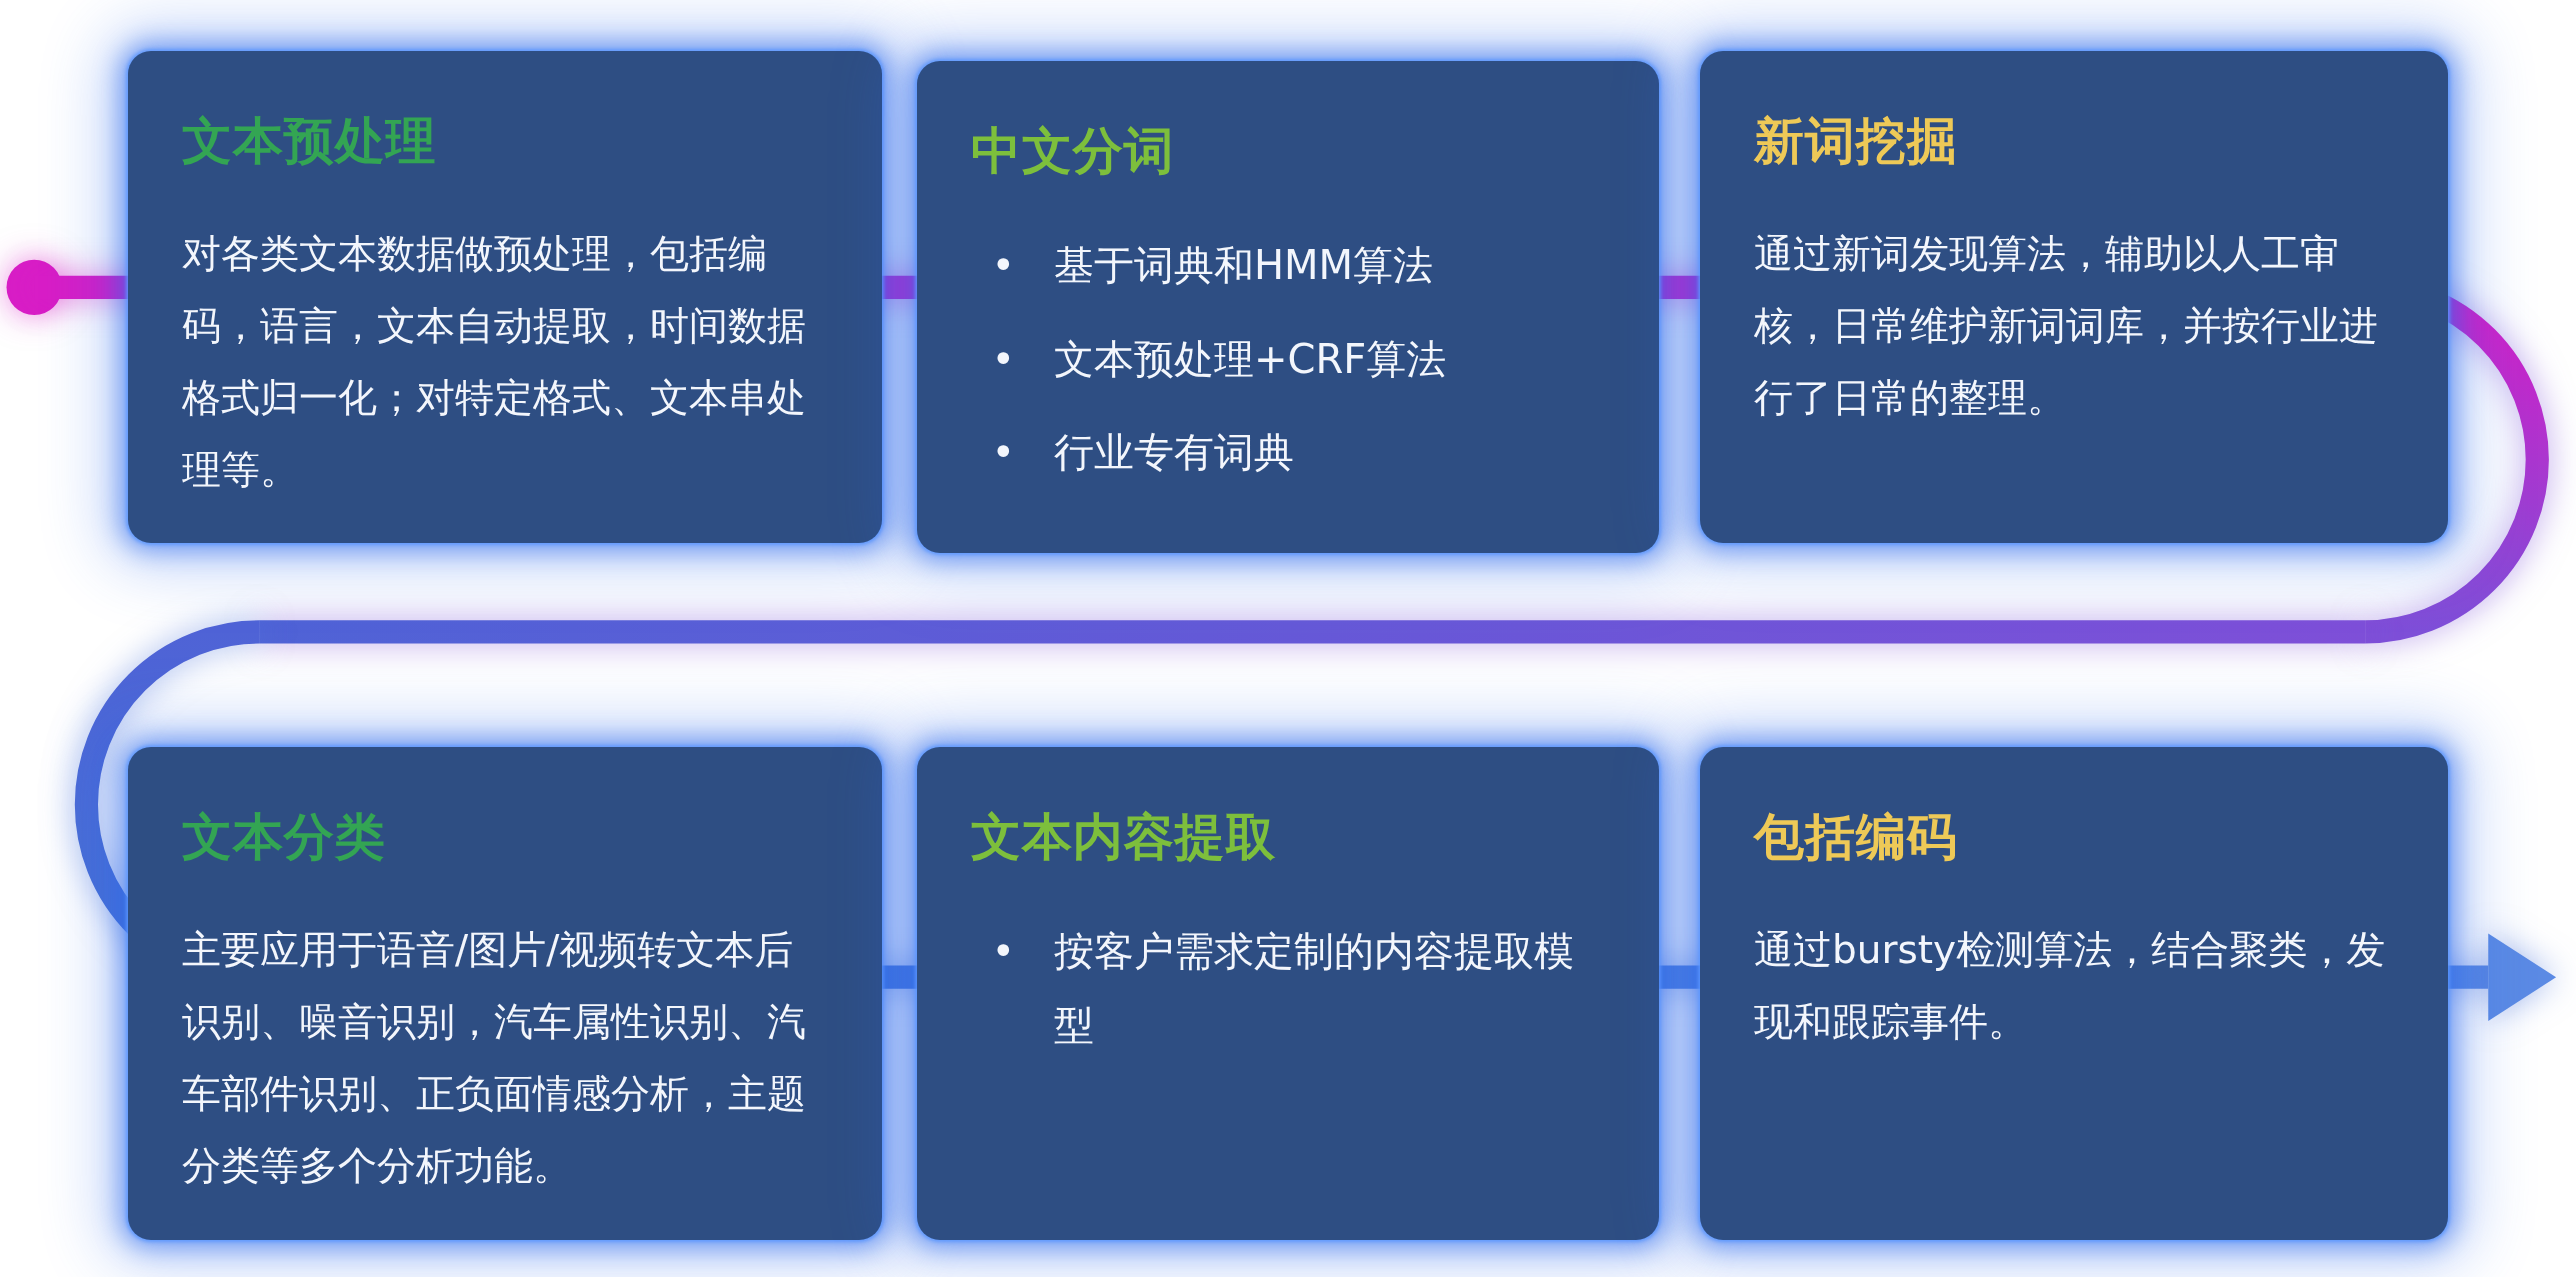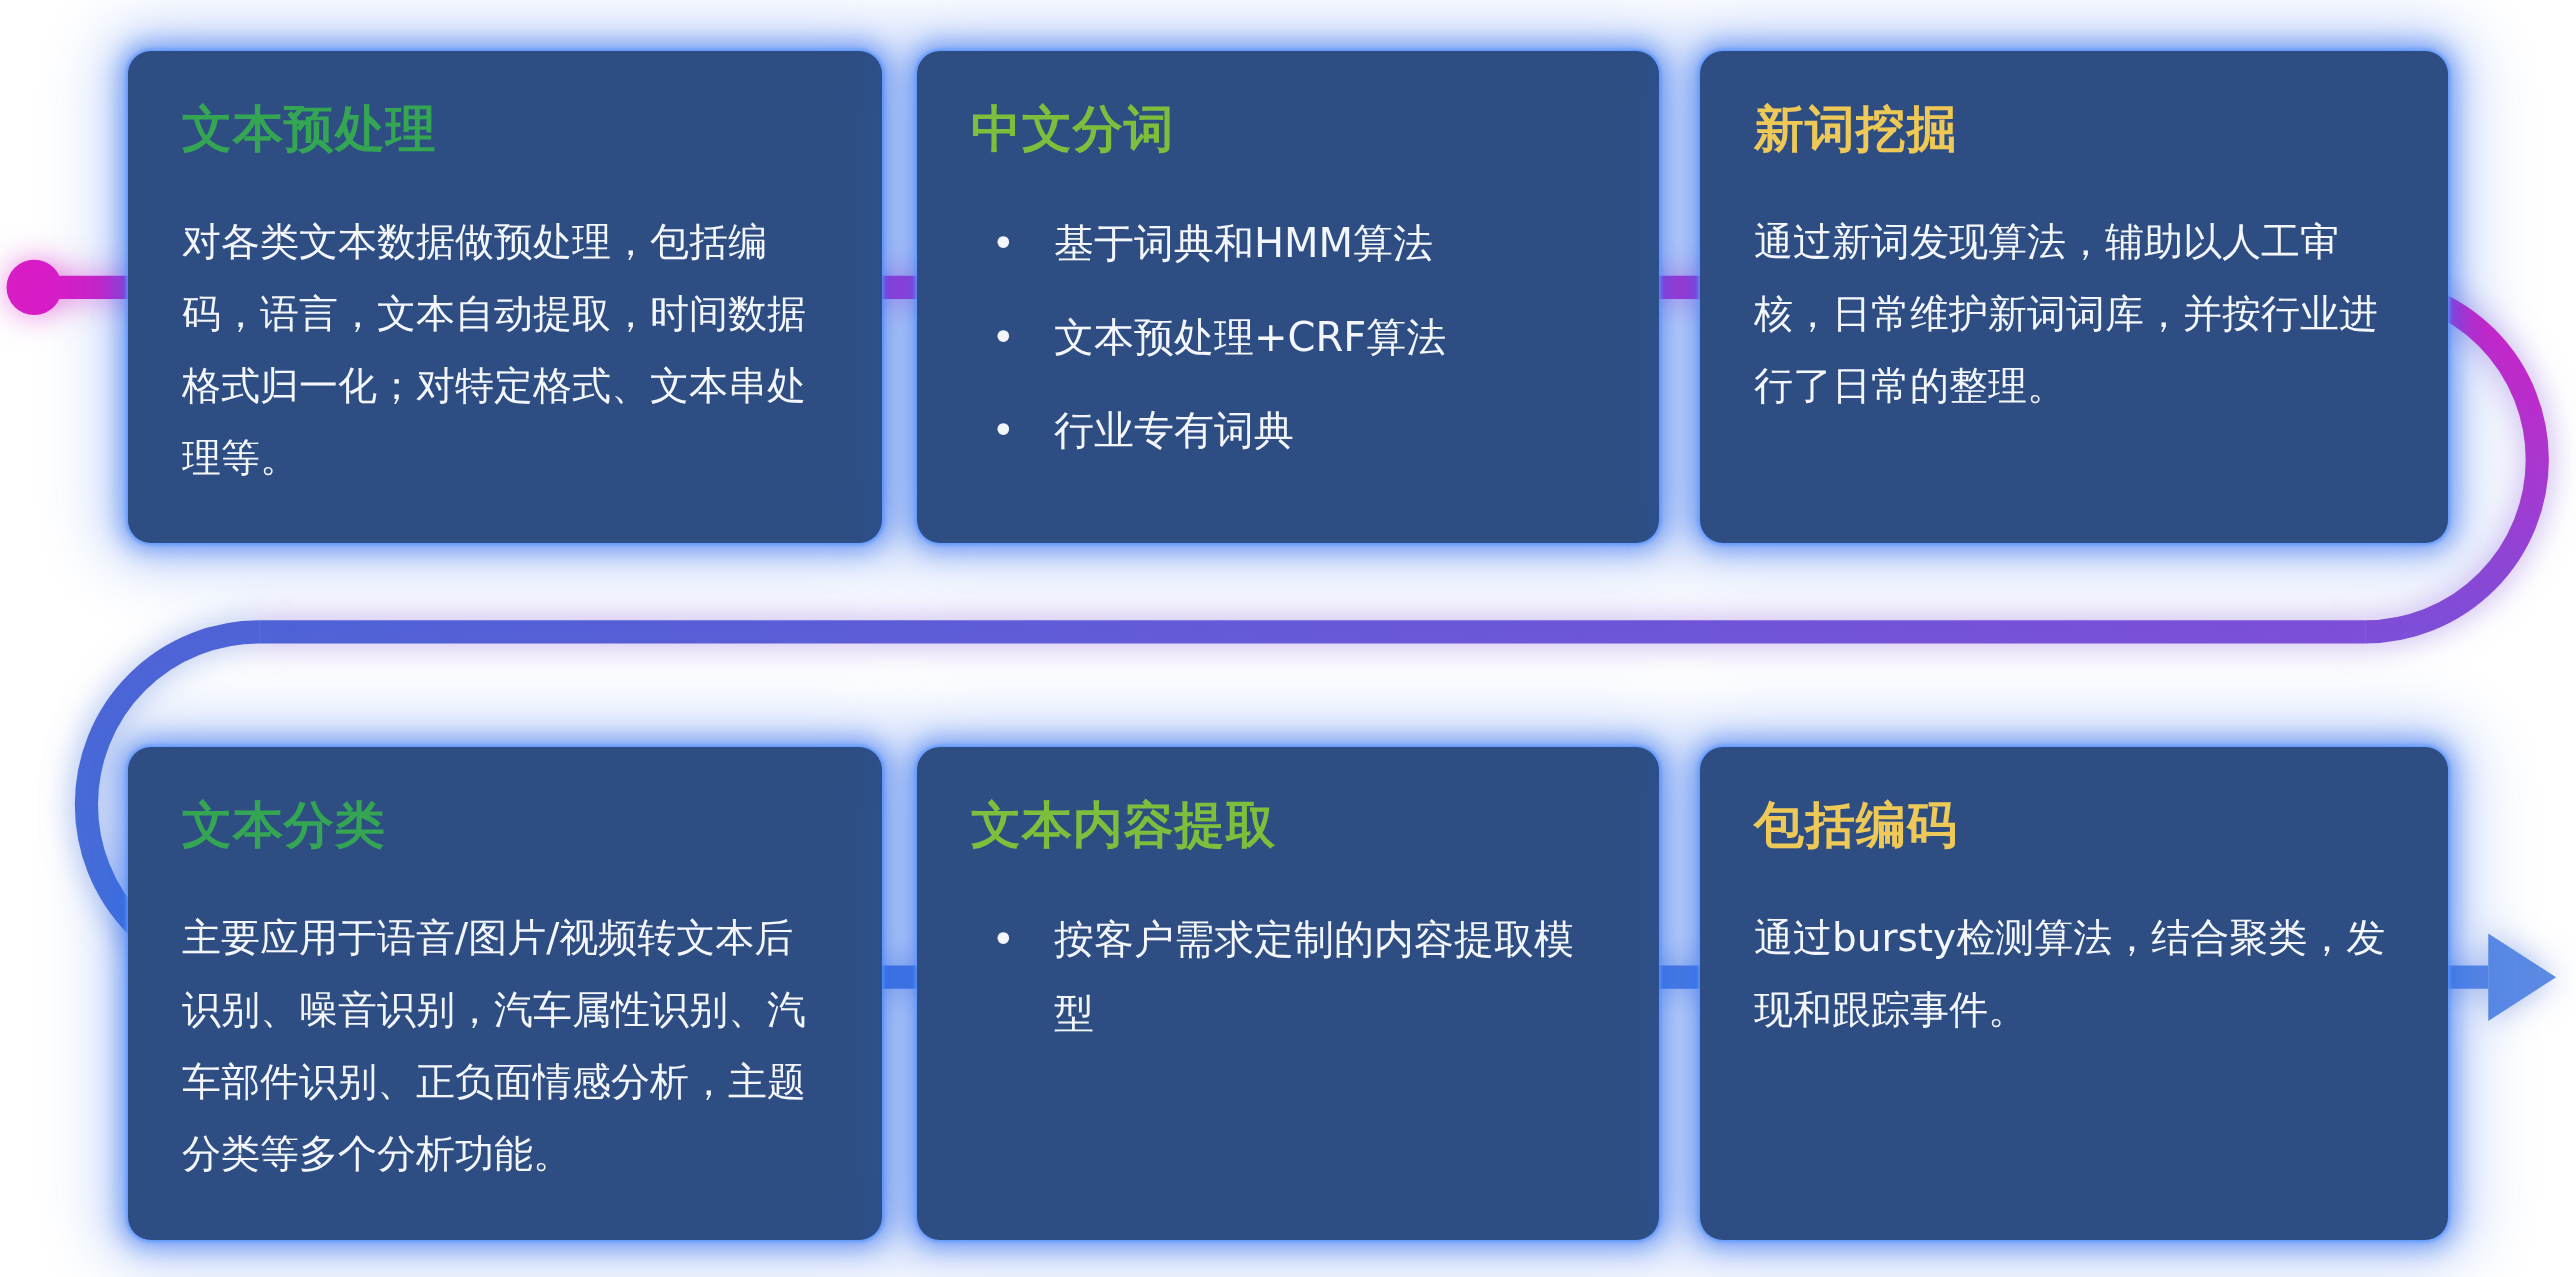--- a/index.html
+++ b/index.html
@@ -18,21 +18,21 @@
     z-index: 1;
     background: #2e4e83;
     border-radius: 23px;
     padding: 45px 54px;
     box-shadow:
       0 0 3.6px 1.8px rgba(90,150,255,.85),
       0 0 23px 9px rgba(47,108,237,.55),
       0 0 62px 25px rgba(47,108,237,.28);
   }
   .card-title {
-    margin: 0 0 43px 0;
+    margin: 12px 0 43px 0;
     font-size: 50px;
     font-weight: 700;
     letter-spacing: 0.9px;
   }
   .green-dark  { color: #33a553; }
   .green-bright{ color: #7dbf3c; }
   .yellow      { color: #eec957; }
   .card-body {
     margin: 0;
     color: #f3f6fc;
@@ -84,21 +84,21 @@
     <path class="glow-b" d="M 290 708 A 193.5 193.5 0 0 0 290 1095" stroke="url(#gL)" stroke-width="26" fill="none"></path>
     <path class="glow-b" d="M 290 1095 H 2788" stroke="url(#gB)" stroke-width="26" fill="none"></path>
     <polygon class="glow-b" points="2788,1046 2788,1144 2864,1095" fill="#5b8ae4"></polygon>
   </svg>
 
   <section class="card" style="left:128px; top:51px; width:754px; height:492px;">
     <h2 class="card-title green-dark">文本预处理</h2>
     <p class="card-body">对各类文本数据做预处理，包括编码，语言，文本自动提取，时间数据格式归一化；对特定格式、文本串处理等。</p>
   </section>
 
-  <section class="card" style="left:917px; top:51px; width:742px; height:492px;">
+  <section class="card" style="left:917px; top:61px; width:742px; height:492px;">
     <h2 class="card-title green-bright">中文分词</h2>
     <ul class="card-bullets">
       <li>基于词典和HMM算法</li>
       <li>文本预处理+CRF算法</li>
       <li>行业专有词典</li>
     </ul>
   </section>
 
   <section class="card" style="left:1700px; top:51px; width:748px; height:492px;">
     <h2 class="card-title yellow">新词挖掘</h2>

